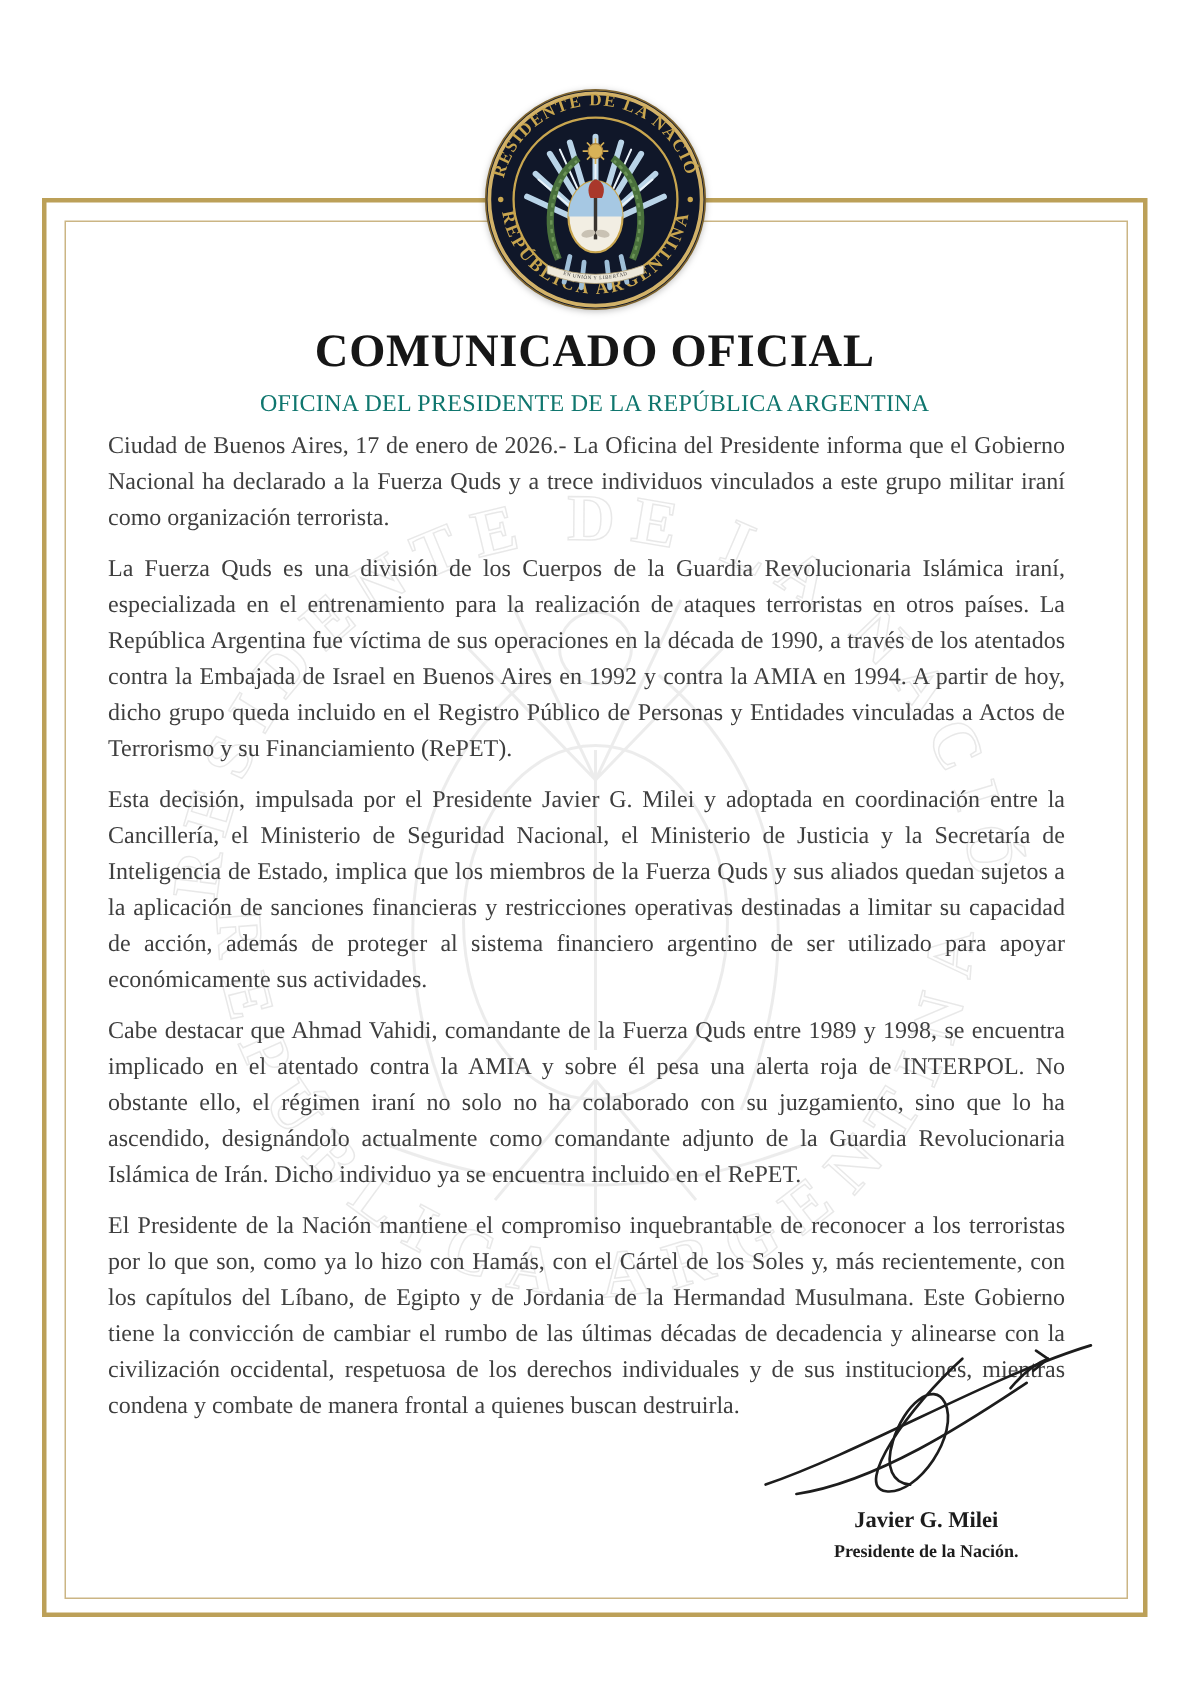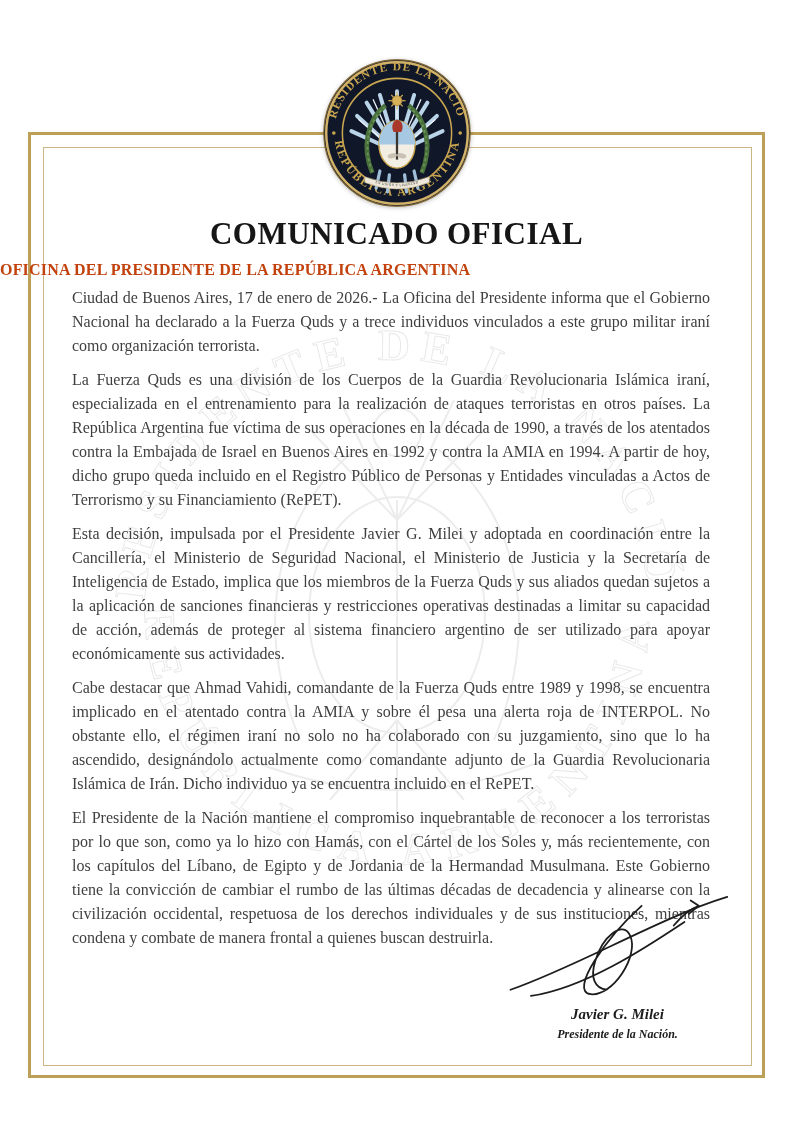--- a/index.html
+++ b/index.html
@@ -30,34 +30,34 @@
     filter:drop-shadow(0 1px 2px rgba(0,0,0,.25));
   }
   
   .title{
     position:absolute;left:0;top:216px;width:100%;
     text-align:center;font-weight:bold;font-size:31px;color:#161616;
     letter-spacing:.5px;
   }
   .subtitle{
     position:absolute;left:0;top:261px;width:100%;
-    font-weight:bold;font-size:16px;color:#c2410c;
+    text-align:center;font-weight:normal;font-size:16px;color:#0f766e;
     letter-spacing:.2px;
   }
   
   .body-text{
     position:absolute;left:72px;top:286px;width:650px;
     font-size:16px;line-height:24px;color:#3f3f3f;
     text-align:justify;
   }
   .body-text p{margin:0 12px 10px 0;}
   
   .sig-block{
     position:absolute;left:495px;top:888px;width:245px;
-    text-align:center;color:#1c1c1c;font-style:italic;
+    text-align:center;color:#1c1c1c;
   }
   .sig-scribble{display:block;width:245px;height:116px;}
   .sig-name{font-weight:bold;font-size:15px;line-height:20px;}
   .sig-role{font-weight:bold;font-size:12px;line-height:20px;}
 </style>
 </head>
 <body>
 
 <div class="page">
 

